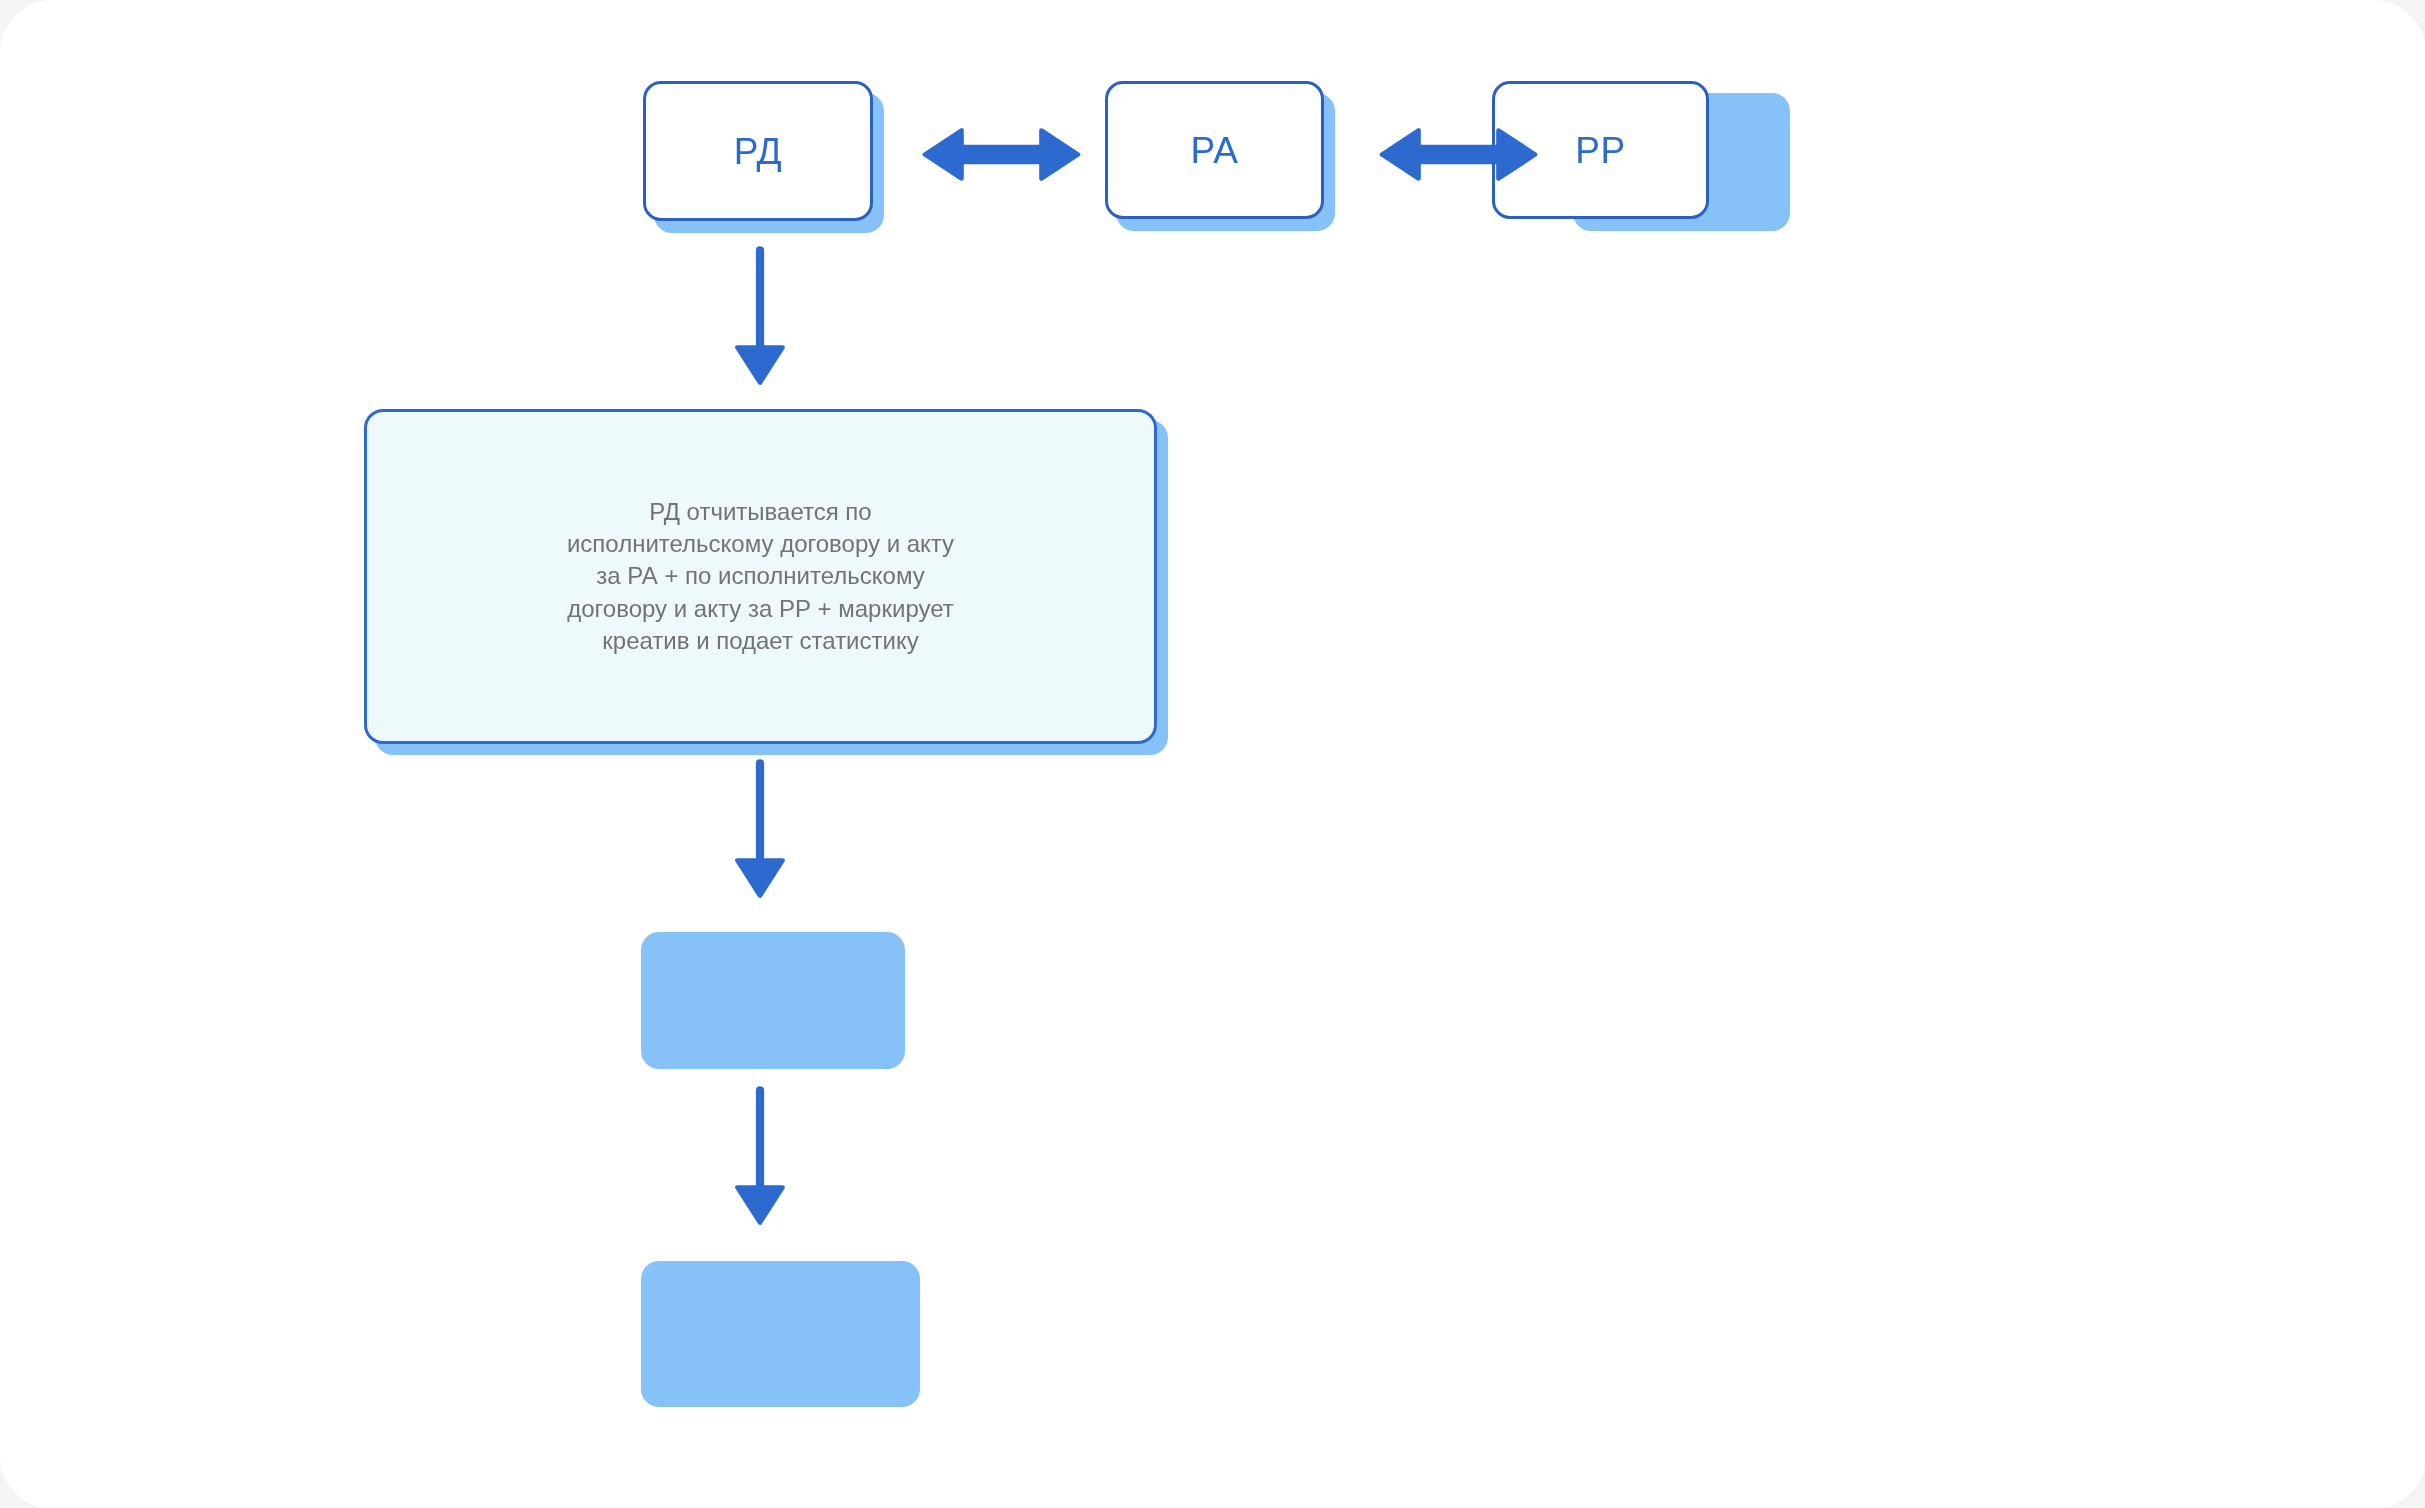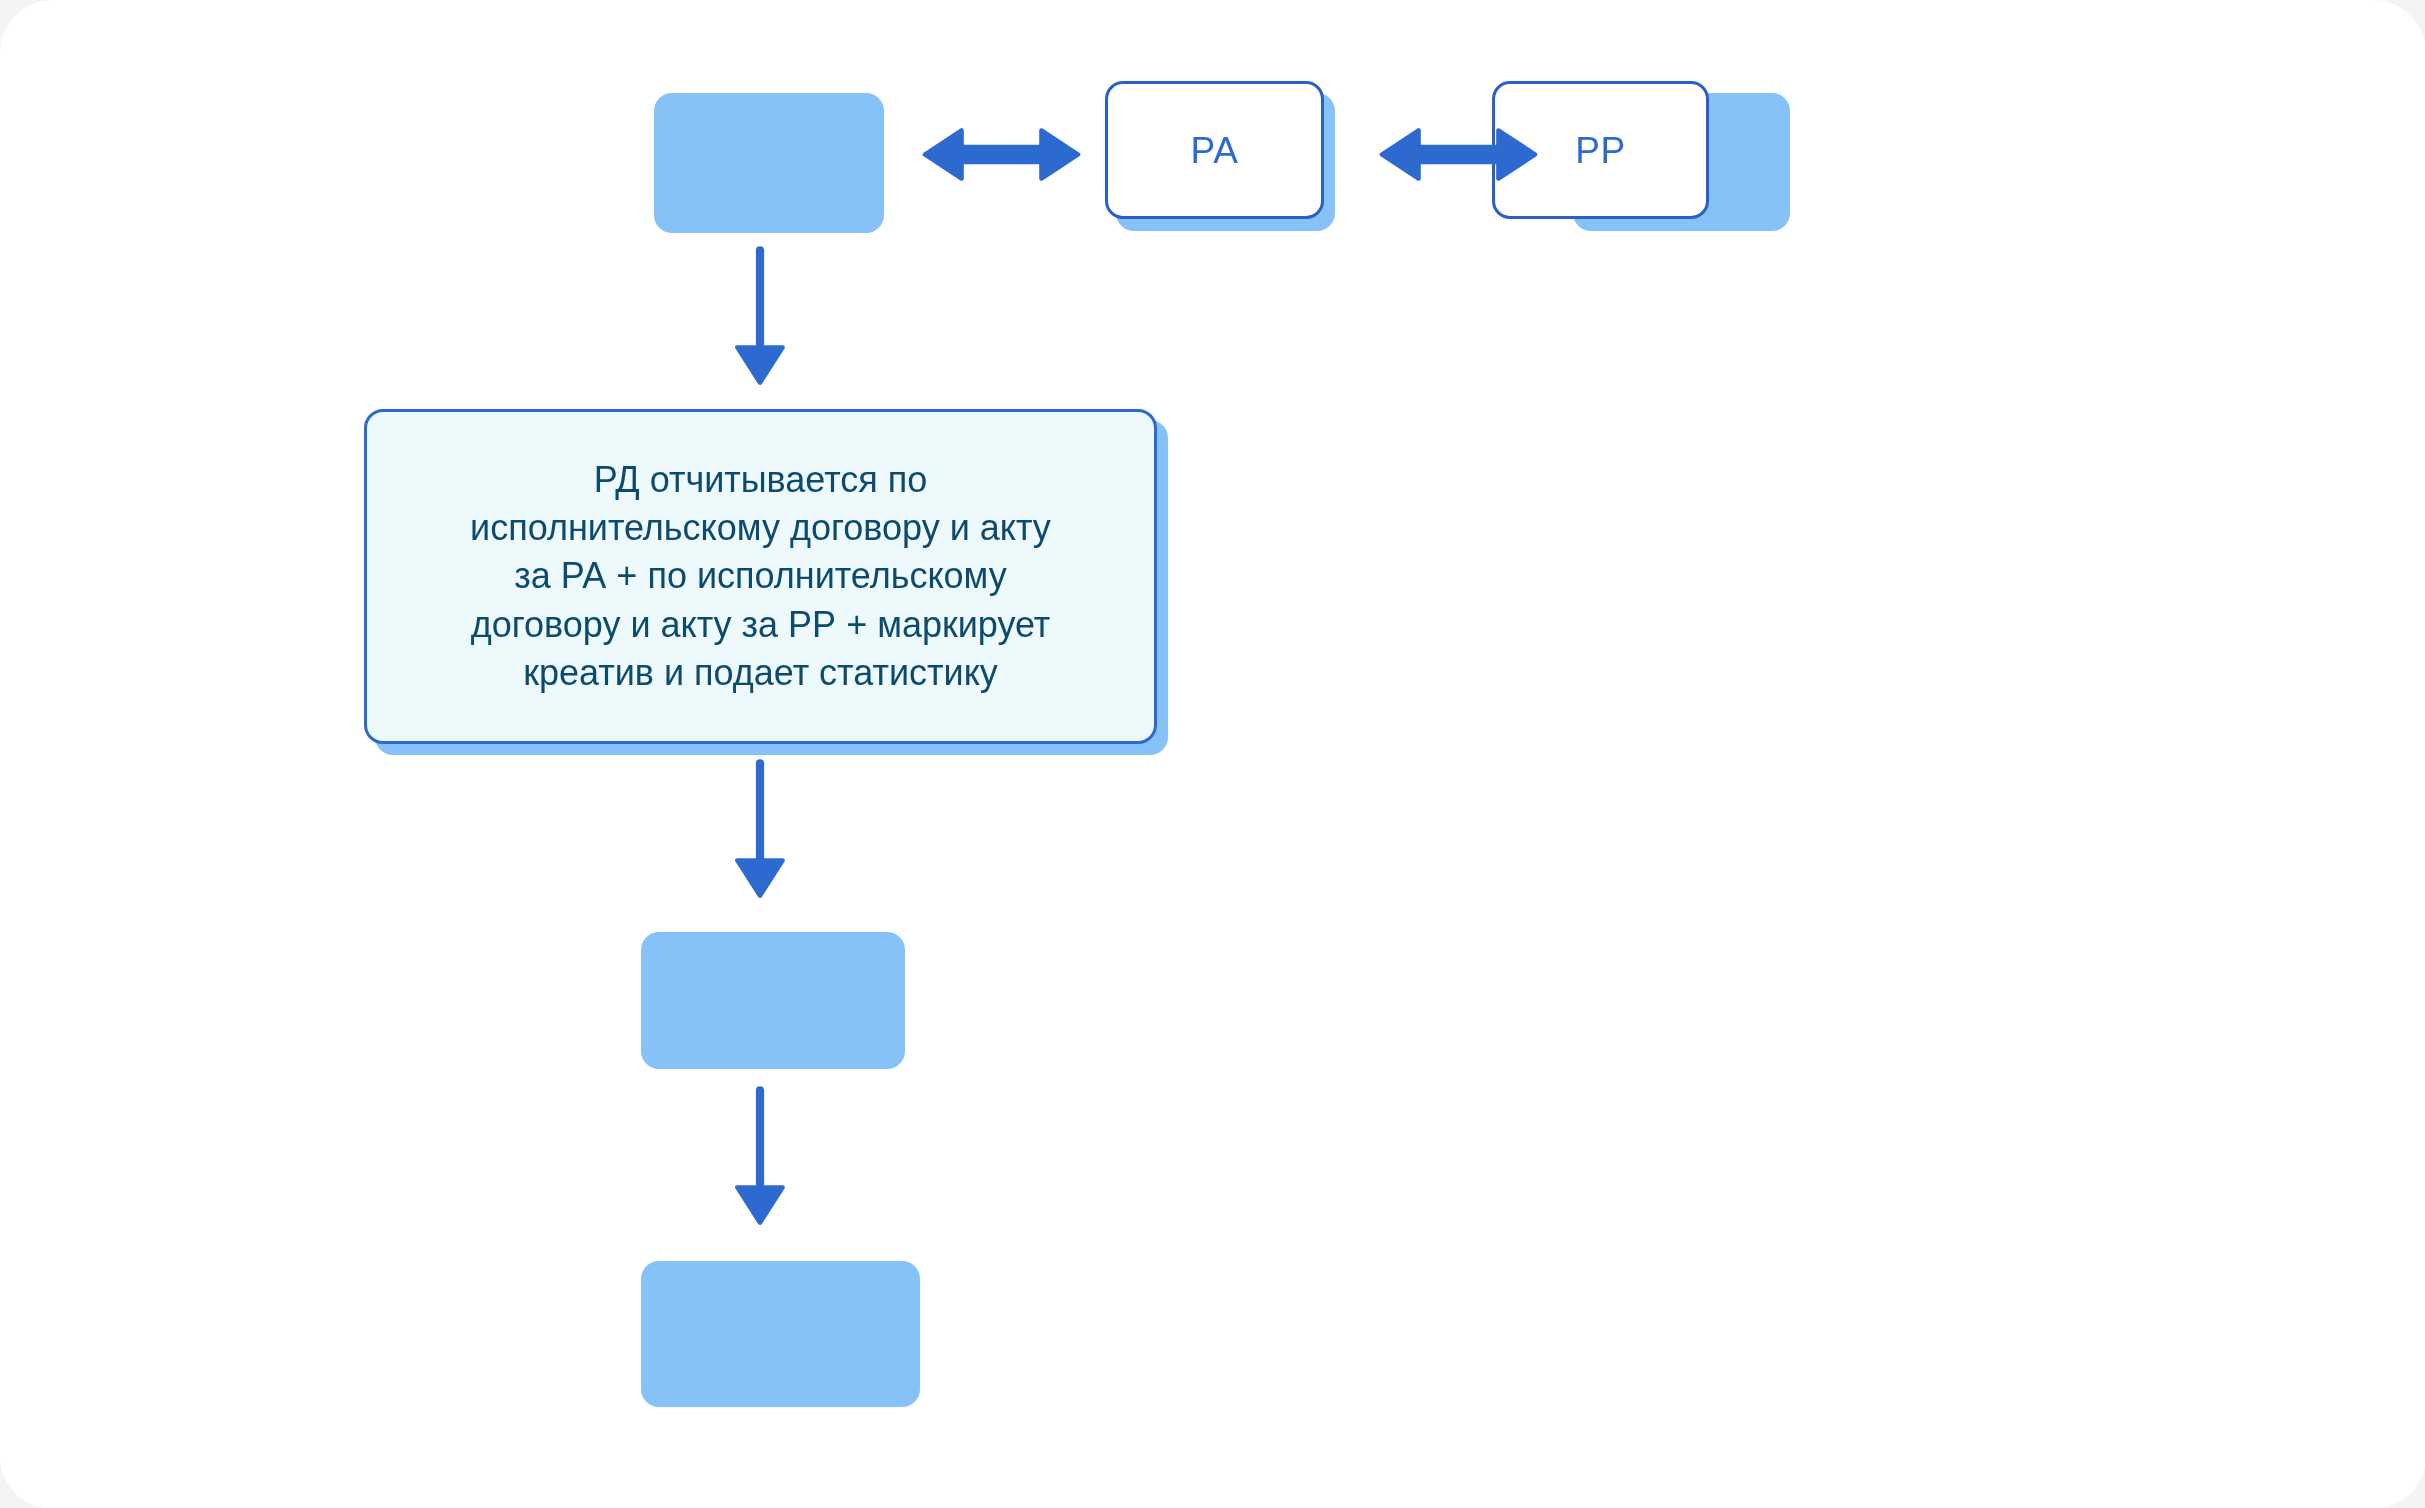--- a/index.html
+++ b/index.html
@@ -59,22 +59,22 @@
     box-sizing: border-box;
     background: #edf9fa;
     border: 3.8px solid #2d6ad0;
     border-radius: 19px;
     display: flex;
     align-items: center;
     justify-content: center;
     z-index: 3;
   }
   .textbox .body {
-    color: #0c4a6e;
-    font-size: 36px;
+    color: #737373;
+    font-size: 24px;
     line-height: 1.34;
     text-align: center;
     padding: 0 29px;
     white-space: pre-line;
   }
 
   
   .arrow-v {
     position: absolute;
     z-index: 4;
@@ -84,20 +84,23 @@
     z-index: 4;
   }
   .arrow-v svg, .arrow-h svg { display: block; }
 </style>
 </head>
 <body>
 
 <div id="page">
 
   <div class="shadow" style="left:654px; top:93px; width:230px; height:140px;"></div>
+  <div class="node" style="left:643px; top:81px; width:230px; height:140px;">
+    <span class="label">РД</span>
+  </div>
 
   <div class="arrow-h" style="left:922px; top:126px; width:159px; height:57px;">
     <svg width="159" height="57" viewBox="0 0 250 90" xmlns="http://www.w3.org/2000/svg">
       <path d="M4 45 L62 7 L62 33 L188 33 L188 7 L246 45 L188 83 L188 57 L62 57 L62 83 Z" fill="#2d6ad0" stroke="#2d6ad0" stroke-width="7" stroke-linejoin="round"></path>
     </svg>
   </div>
 
   <div class="shadow" style="left:1116px; top:93px; width:219px; height:138px;"></div>
   <div class="node" style="left:1105px; top:81px; width:219px; height:138px;">
     <span class="label">РА</span>

